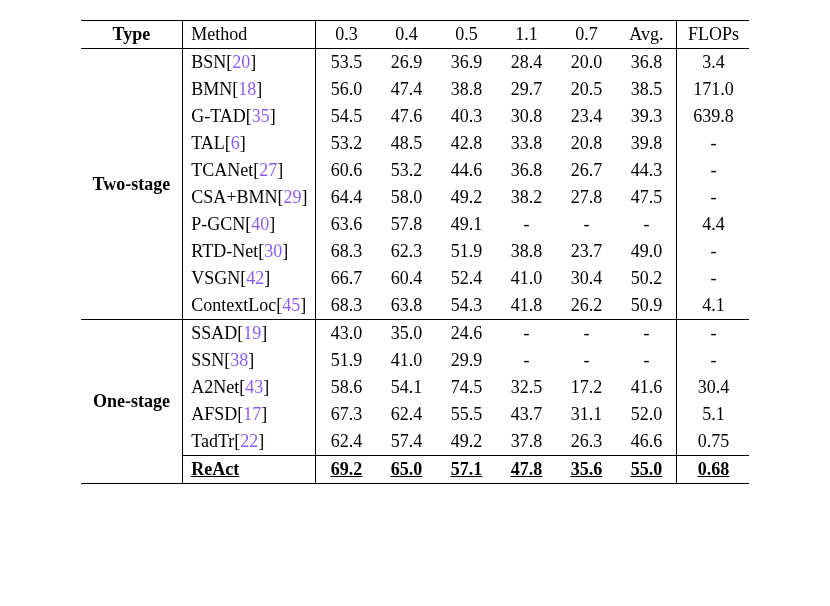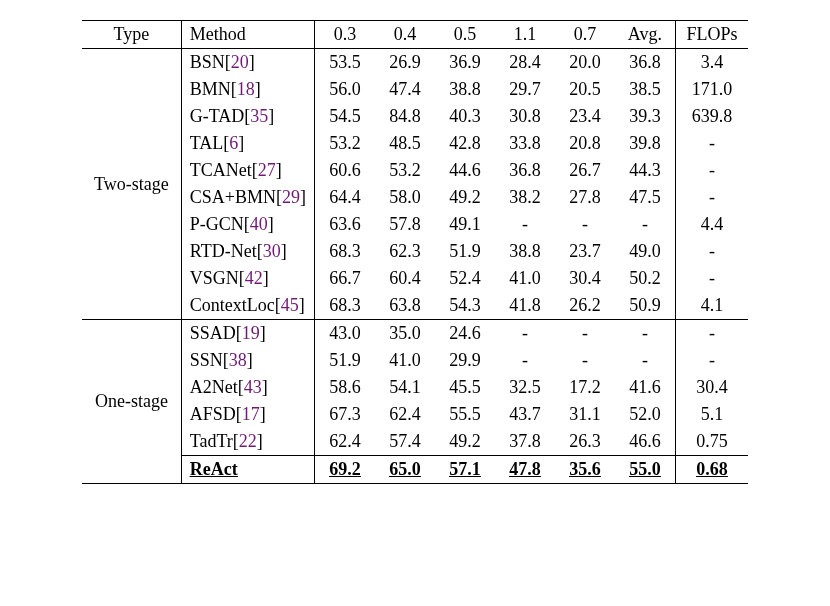--- a/index.html
+++ b/index.html
@@ -21,23 +21,24 @@
     }
     .method-col {
       text-align: left;
       white-space: nowrap;
     }
     .type-col {
       text-align: center;
       white-space: nowrap;
       padding-left: 12px;
       padding-right: 12px;
+      font-weight: bold;
     }
     .cite {
-      color: #701a75;
+      color: #8b5cf6;
     }
     .rule-top {
       border-top: 1.5px solid #000;
     }
     .rule-thin-top {
       border-top: 1px solid #000;
     }
     .rule-bottom {
       border-bottom: 1.5px solid #000;
     }
@@ -98,21 +99,21 @@
         <td class="num">47.4</td>
         <td class="num">38.8</td>
         <td class="num">29.7</td>
         <td class="num">20.5</td>
         <td class="num vr-right">38.5</td>
         <td class="flops">171.0</td>
       </tr>
       <tr>
         <td class="method-col vr-right"><span>G-TAD</span>[<span class="cite">35</span>]</td>
         <td class="num">54.5</td>
-        <td class="num">84.8</td>
+        <td class="num">47.6</td>
         <td class="num">40.3</td>
         <td class="num">30.8</td>
         <td class="num">23.4</td>
         <td class="num vr-right">39.3</td>
         <td class="flops">639.8</td>
       </tr>
       <tr>
         <td class="method-col vr-right"><span>TAL</span>[<span class="cite">6</span>]</td>
         <td class="num">53.2</td>
         <td class="num">48.5</td>
@@ -203,21 +204,21 @@
         <td class="num">29.9</td>
         <td class="num">-</td>
         <td class="num">-</td>
         <td class="num vr-right">-</td>
         <td class="flops">-</td>
       </tr>
       <tr>
         <td class="method-col vr-right"><span>A2Net</span>[<span class="cite">43</span>]</td>
         <td class="num">58.6</td>
         <td class="num">54.1</td>
-        <td class="num">45.5</td>
+        <td class="num">74.5</td>
         <td class="num">32.5</td>
         <td class="num">17.2</td>
         <td class="num vr-right">41.6</td>
         <td class="flops">30.4</td>
       </tr>
       <tr>
         <td class="method-col vr-right"><span>AFSD</span>[<span class="cite">17</span>]</td>
         <td class="num">67.3</td>
         <td class="num">62.4</td>
         <td class="num">55.5</td>

